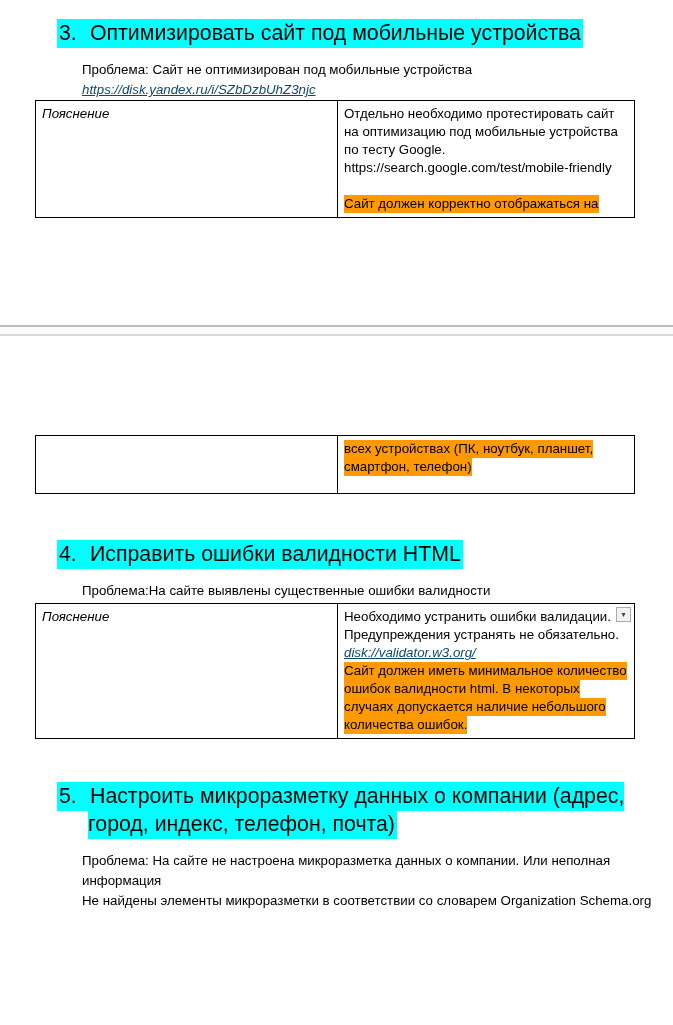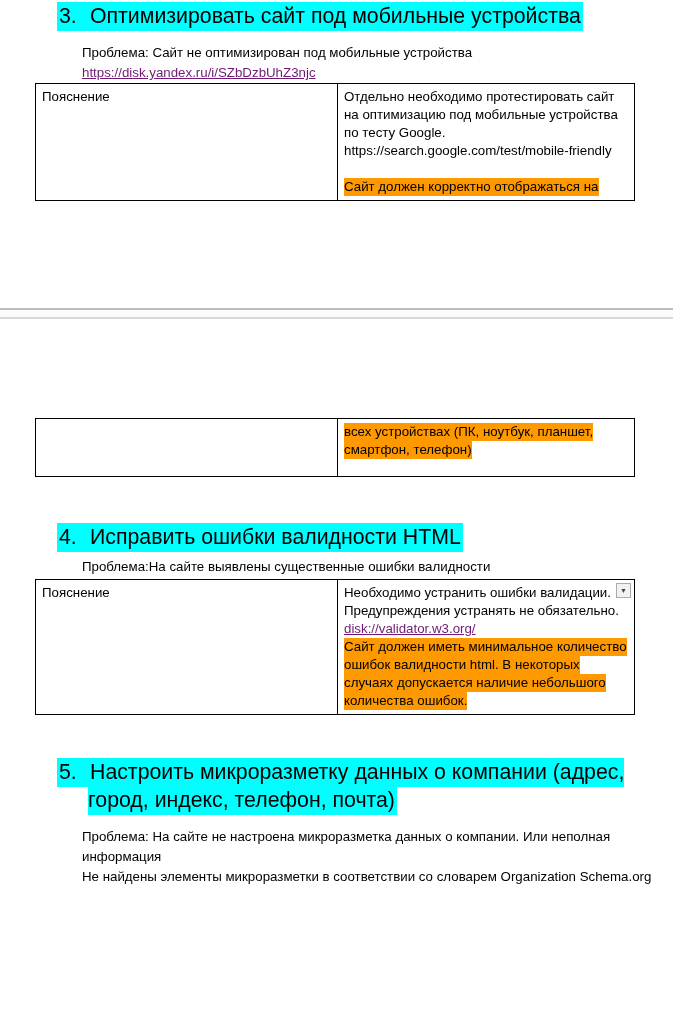--- a/index.html
+++ b/index.html
@@ -6,21 +6,21 @@
   html, body { background: #ffffff; }
   body {
     width: 673px;
     font-family: "Liberation Sans", "DejaVu Sans", sans-serif;
     color: #000;
   }
   .doc {
     width: 673px;
     height: 1025px;
     overflow: hidden;
-    padding-top: 2px;
+    padding-top: 19px;
     position: relative;
     background: #fff;
   }
   
   h2.heading {
     font-size: 21.3px;
     font-weight: 400;
     line-height: 28px;
     padding-left: 88px;
     padding-right: 35px;
@@ -28,56 +28,56 @@
   }
   .hl-cyan { background: #00ffff; padding: 2px 2px 3px 2px; }
   .hnum { display: inline-block; width: 31px; text-indent: 0; }
   
   .para {
     font-size: 13.3px;
     line-height: 20px;
     margin-left: 82px;
     margin-right: 20px;
   }
-  a.link { color: #701a75; text-decoration: underline; cursor: pointer; }
+  a.link { color: #0c4a6e; text-decoration: underline; cursor: pointer; font-style: italic; }
   
   table.xtable {
     border-collapse: collapse;
     table-layout: fixed;
     margin-left: 35px;
     width: 599px;
   }
   table.xtable td {
     border: 1.4px solid #000;
     vertical-align: top;
     padding: 4px 6px;
     font-size: 13.3px;
     line-height: 18px;
     overflow-wrap: anywhere;
   }
-  td.c1 { width: 302px; }
+  td.c1 { width: 302px; font-style: italic; }
   td.c2 { width: 297px; position: relative; }
   .hl-orange { background: #ff9900; padding: 1px 0 2px 0; text-align: center; }
   .blank-line { height: 18px; }
   .lh20 { line-height: 20px; }
   
   .p3  { margin-top: 13px; }
   .t1  { margin-top: 0; }
   .spacer1 { height: 107px; }
   .page-gap {
     width: 673px;
     height: 11px;
     border-top: 2px solid #bdbdbd;
     border-bottom: 2px solid #d8d8d8;
     background: #fbfbfb;
   }
   .spacer2 { height: 99px; }
   .t2 td { height: 58px; }
   .h4  { margin-top: 46px; }
-  .p4  { margin-top: 6px; }
+  .p4  { margin-top: 13px; }
   .t3  { margin-top: 2px; }
   .errors-line {
     font-size: 13.3px;
     line-height: 20px;
     margin-left: 35px;
     margin-top: 3px;
     font-weight: 700;
   }
   .errors-line a.link { font-weight: 700; }
   .h5  { margin-top: 43px; }

